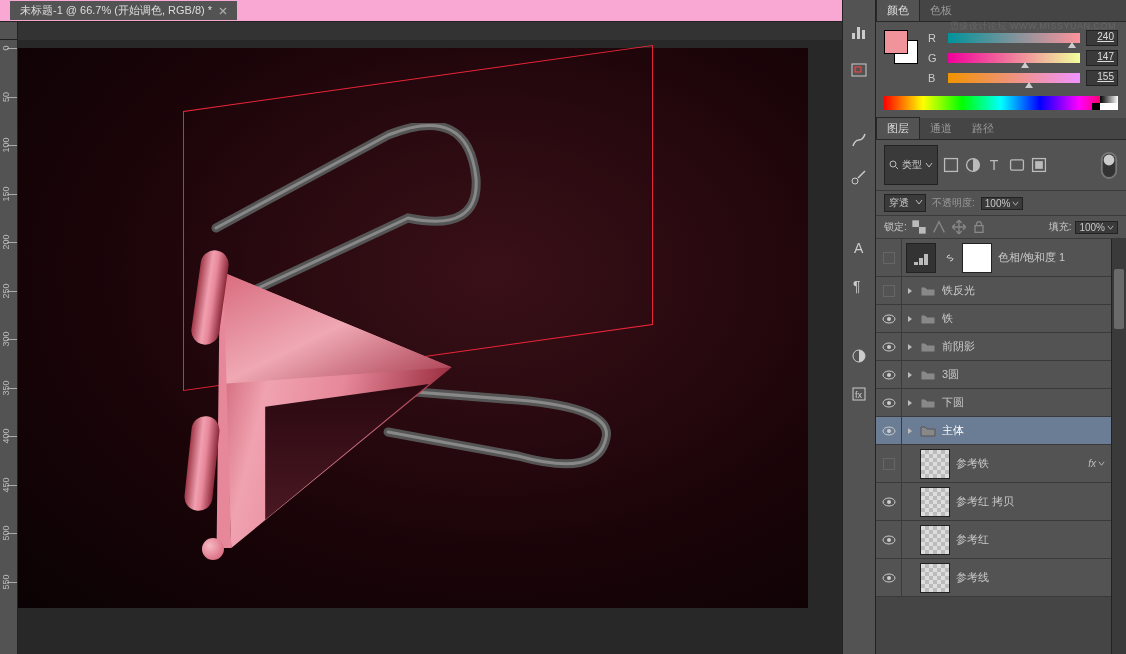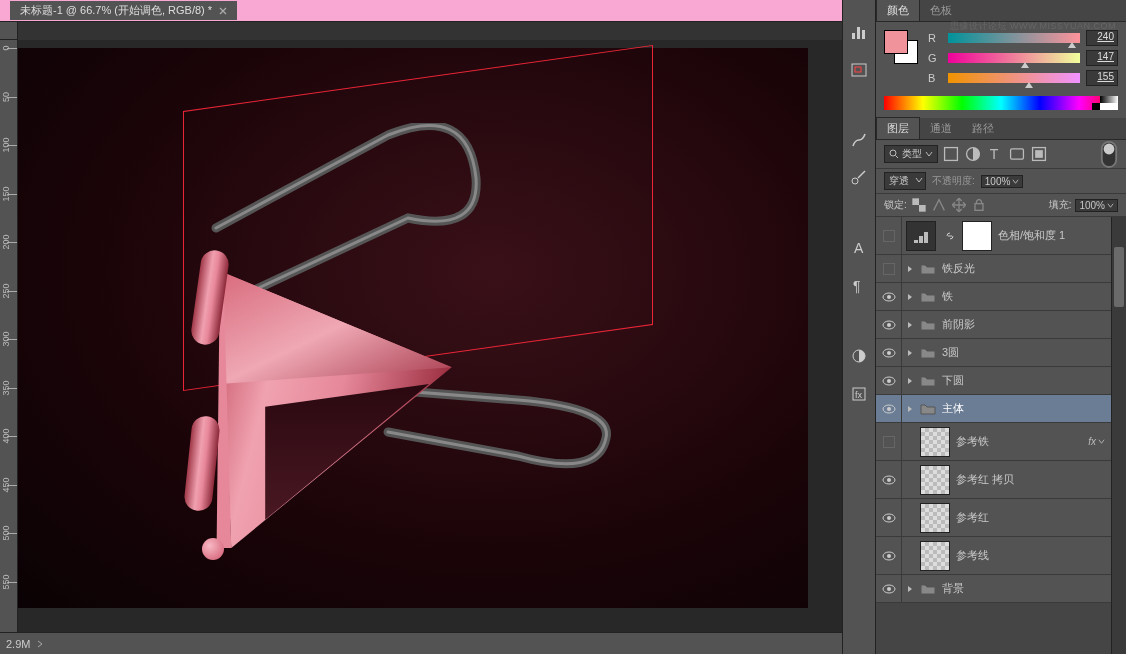--- a/index.html
+++ b/index.html
@@ -60,21 +60,21 @@
 .slider-track.r { background: linear-gradient(90deg, #00939b, #ff939b); }
 .slider-track.g { background: linear-gradient(90deg, #f0009b, #f0ff9b); }
 .slider-track.b { background: linear-gradient(90deg, #f09300, #f093ff); }
 .slider-thumb { position: absolute; top: 9px; width: 0; height: 0; border-left: 4px solid transparent; border-right: 4px solid transparent; border-bottom: 6px solid #ccc; }
 .slider-value { width: 32px; height: 16px; background: #3a3a3a; border: 1px solid #222; color: #ddd; text-align: right; padding-right: 3px; font-size: 10px; text-decoration: underline; }
 .spectrum { height: 14px; margin-top: 6px; background: linear-gradient(90deg, #ff0000, #ffff00, #00ff00, #00ffff, #0000ff, #ff00ff, #ff0000); position: relative; }
 .spectrum::before { content:""; position:absolute; right:0; top:0; width:18px; height:7px; background: linear-gradient(90deg,#000,#fff); }
 .spectrum::after { content:""; position:absolute; right:0; bottom:0; width:18px; height:7px; background:#fff; border-left:8px solid #000;}
 
 .layers-opts { display: flex; align-items: center; padding: 5px 8px; gap: 4px; background: #535353; border-bottom: 1px solid #3a3a3a; }
-.filter-sel { display: flex; align-items: center; gap: 3px; background: #3a3a3a; border: 1px solid #222; padding: 1px 4px; font-size: 10px; }
+.filter-sel { display: flex; align-items: center; gap: 3px; background: #3a3a3a; border: 1px solid #222; padding: 12px 4px; font-size: 10px; }
 .opt-icon { width: 18px; height: 18px; display: flex; align-items: center; justify-content: center; color: #bbb; cursor: pointer; }
 
 .layers-row2 { display: flex; align-items: center; padding: 3px 8px; gap: 6px; font-size: 10px; border-bottom: 1px solid #3a3a3a; }
 .layers-row2 .label { color: #999; }
 .blend-sel { background: #3a3a3a; border: 1px solid #222; padding: 1px 16px 1px 4px; flex: 0 0 auto; position: relative; }
 .blend-sel svg { position: absolute; right: 2px; top: 3px; }
 .pct-box { background: #3a3a3a; border: 1px solid #222; padding: 0 3px; display: flex; align-items: center; gap: 2px; }
 
 .lock-row { display: flex; align-items: center; padding: 3px 8px; gap: 4px; font-size: 10px; border-bottom: 1px solid #3a3a3a; }
 .lock-icon { width: 16px; height: 16px; display: flex; align-items: center; justify-content: center; color: #999; }
@@ -193,28 +193,20 @@
             </svg>
           </div>
 
           <div class="hinge hinge1"></div>
           <div class="hinge hinge2"></div>
           <div class="ball ball1"></div>
         </div>
       </div>
     </div>
 
-    <div class="status-bar">
-      <span>2.9M</span>
-      <span class="status-sep">
-        <svg width="8" height="8" viewBox="0 0 8 8">
-            <path d="M2 1 L6 4 L2 7" fill="none" stroke="#aaa"></path>
-          </svg>
-      </span>
-    </div>
   </div>
 
   <div class="sidebar-strip">
     <div class="strip-icon">
         <svg viewBox="0 0 18 18">
           <rect x="2" y="10" width="3" height="6" fill="#ccc"></rect>
           <rect x="7" y="4" width="3" height="12" fill="#ccc"></rect>
           <rect x="12" y="7" width="3" height="9" fill="#ccc"></rect>
         </svg>
       </div>
@@ -574,38 +566,19 @@
             <div class="eye-col">
               <svg class="eye-icon" viewBox="0 0 14 10">
                 <ellipse cx="7" cy="5" rx="6" ry="4" fill="none" stroke="#ccc"></ellipse>
                 <circle cx="7" cy="5" r="2" fill="#ccc"></circle>
               </svg>
             </div>
             <div class="indent1"></div>
             <div class="layer-thumb"></div>
             <span class="layer-name">参考线</span>
           </div>
-          <div class="layer">
-            <div class="eye-col">
-              <svg class="eye-icon" viewBox="0 0 14 10">
-                <ellipse cx="7" cy="5" rx="6" ry="4" fill="none" stroke="#ccc"></ellipse>
-                <circle cx="7" cy="5" r="2" fill="#ccc"></circle>
-              </svg>
-            </div>
-            <div class="arrow-col">
-              <svg width="8" height="8" viewBox="0 0 8 8">
-                <path d="M2 1 L6 4 L2 7 Z" fill="#bbb"></path>
-              </svg>
-            </div>
-            <div class="folder-icon">
-              <svg viewBox="0 0 16 14" width="16" height="14">
-                <path d="M1 3 L1 12 L15 12 L15 5 L7 5 L5 3 Z" fill="#888" stroke="#555"></path>
-              </svg>
-            </div>
-            <span class="layer-name">背景</span>
-          </div>
         </div>
       <div class="scrollbar-v">
           <div class="scroll-thumb"></div>
         </div>
     </div>
   </div>
 </div>
 
 </body></html>

